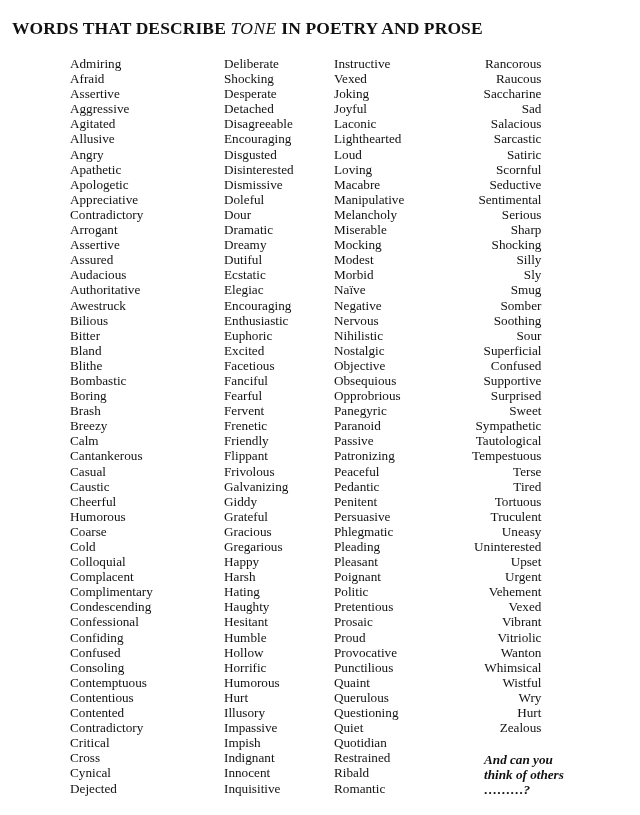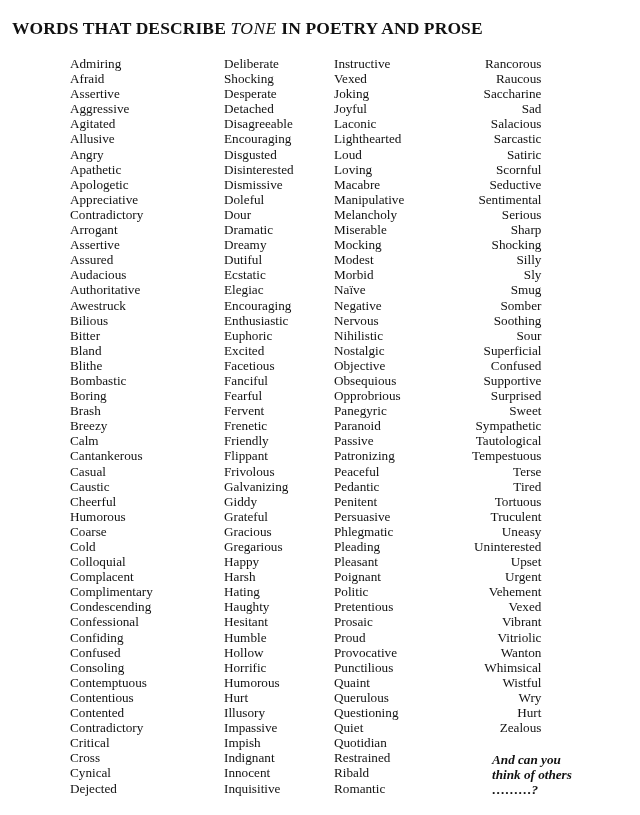--- a/index.html
+++ b/index.html
@@ -51,21 +51,21 @@
     #col-4 { left: 472px; text-align: right; }
     .closing {
       position: absolute;
       left: 484px;
       top: 752px;
       font-weight: bold;
       font-style: italic;
       font-size: 13.2px;
       line-height: 15.1px;
     }
-    .closing div { height: 15.1px; white-space: nowrap; margin-left: 8px; }
+    .closing div { height: 15.1px; white-space: nowrap; }
   </style>
 </head>
 <body>
 
 <div class="title">
   <span>WORDS THAT DESCRIBE </span><span class="tone">TONE</span><span> IN POETRY AND PROSE</span>
 </div>
 
 <ul class="col" id="col-1">
     <li>Admiring</li>

